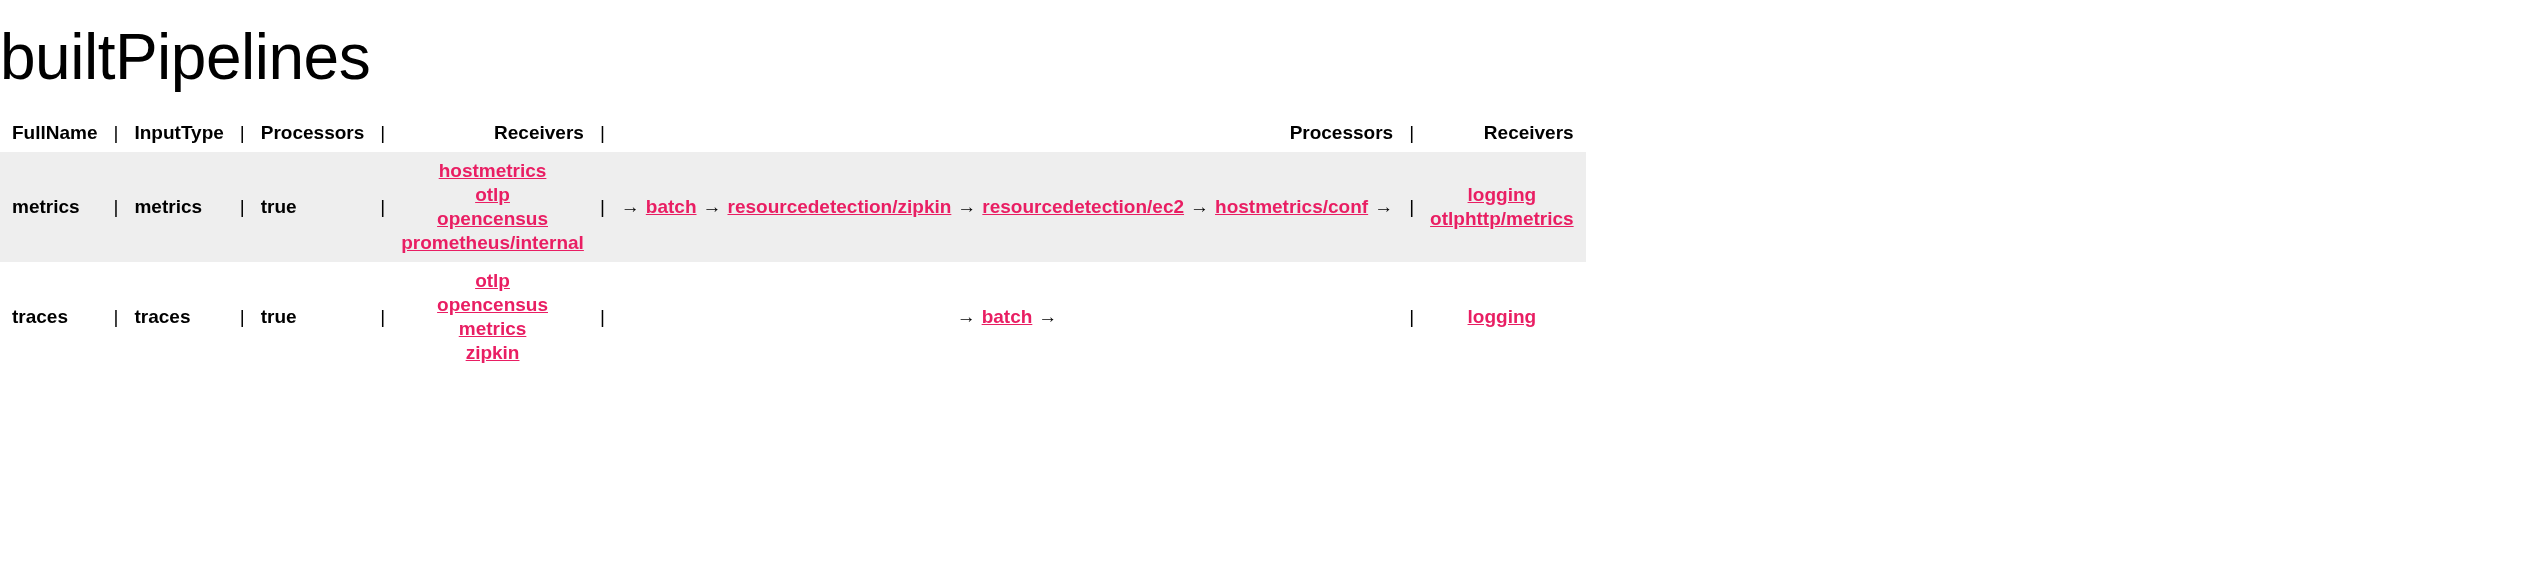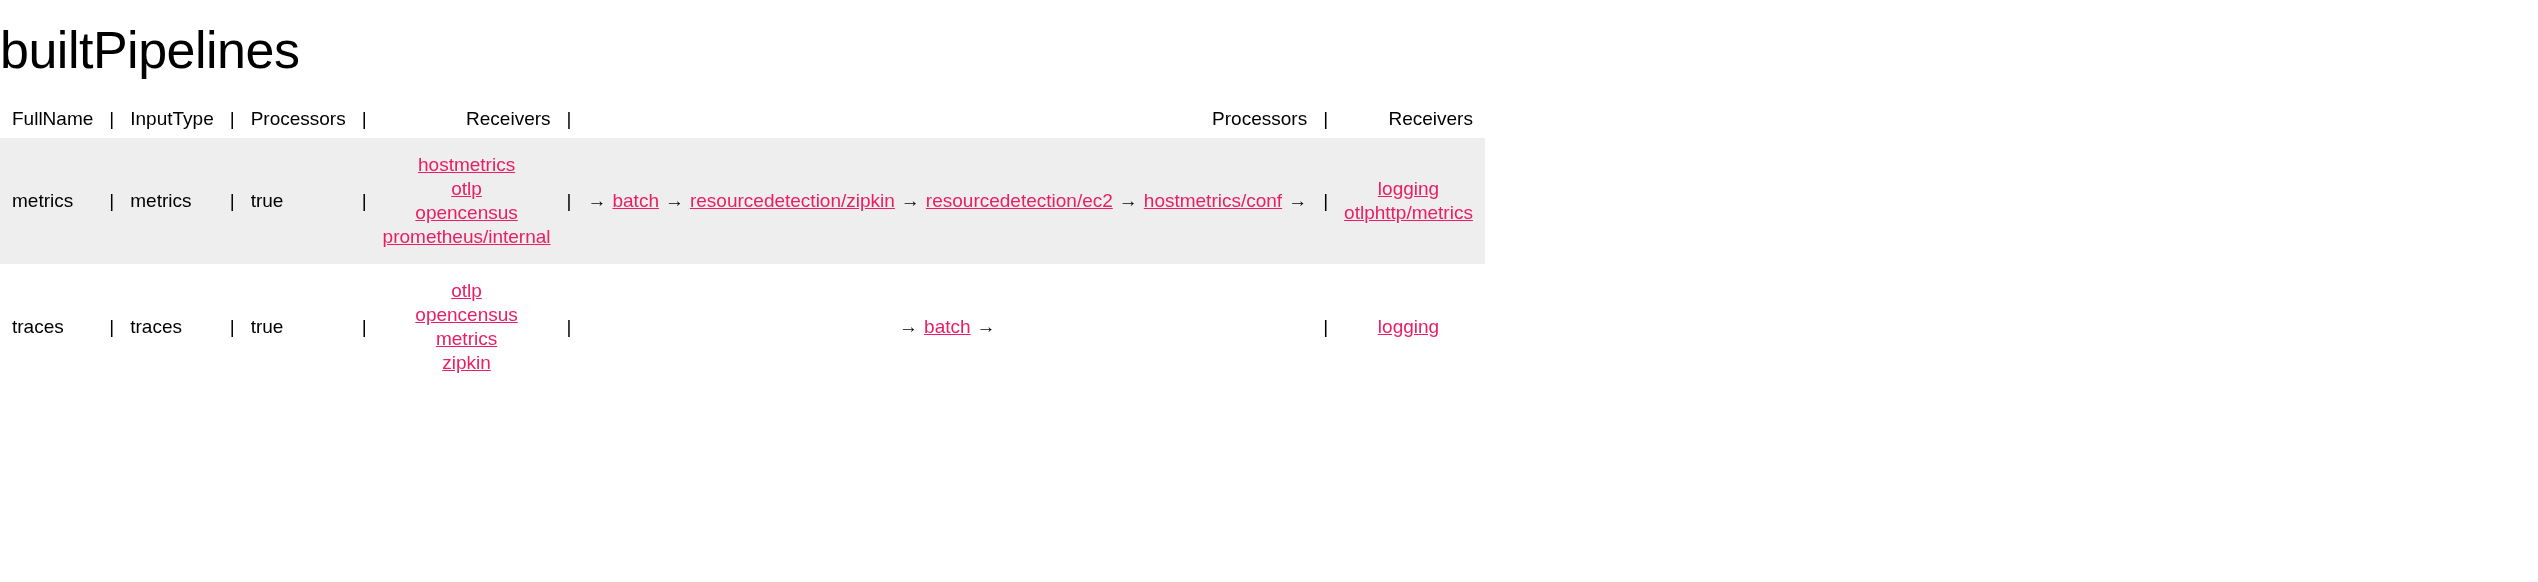--- a/index.html
+++ b/index.html
@@ -7,41 +7,42 @@
       padding: 0;
       box-sizing: border-box;
     }
     body {
       font-family: -apple-system, BlinkMacSystemFont, "Segoe UI", Helvetica, Arial, sans-serif;
       background: #ffffff;
       color: #000000;
       padding: 0;
     }
     h1 {
-      font-size: 52px;
+      font-size: 64px;
       font-weight: 400;
       margin: 20px 0 20px 0;
       letter-spacing: -0.5px;
     }
     table {
       border-collapse: collapse;
       font-size: 19px;
     }
     th {
-      font-weight: 400;
+      font-weight: 700;
       text-align: left;
       padding: 8px 12px;
       white-space: nowrap;
     }
     th.center, td.center {
       text-align: right;
     }
     td {
-      padding: 16px 12px;
+      padding: 8px 12px;
       vertical-align: middle;
+      font-weight: bold;
     }
     td.sep, th.sep {
       padding: 8px 4px;
       font-weight: 400;
       color: #000;
       vertical-align: middle;
     }
     tbody tr:nth-child(odd) {
       background-color: #eeeeee;
     }

